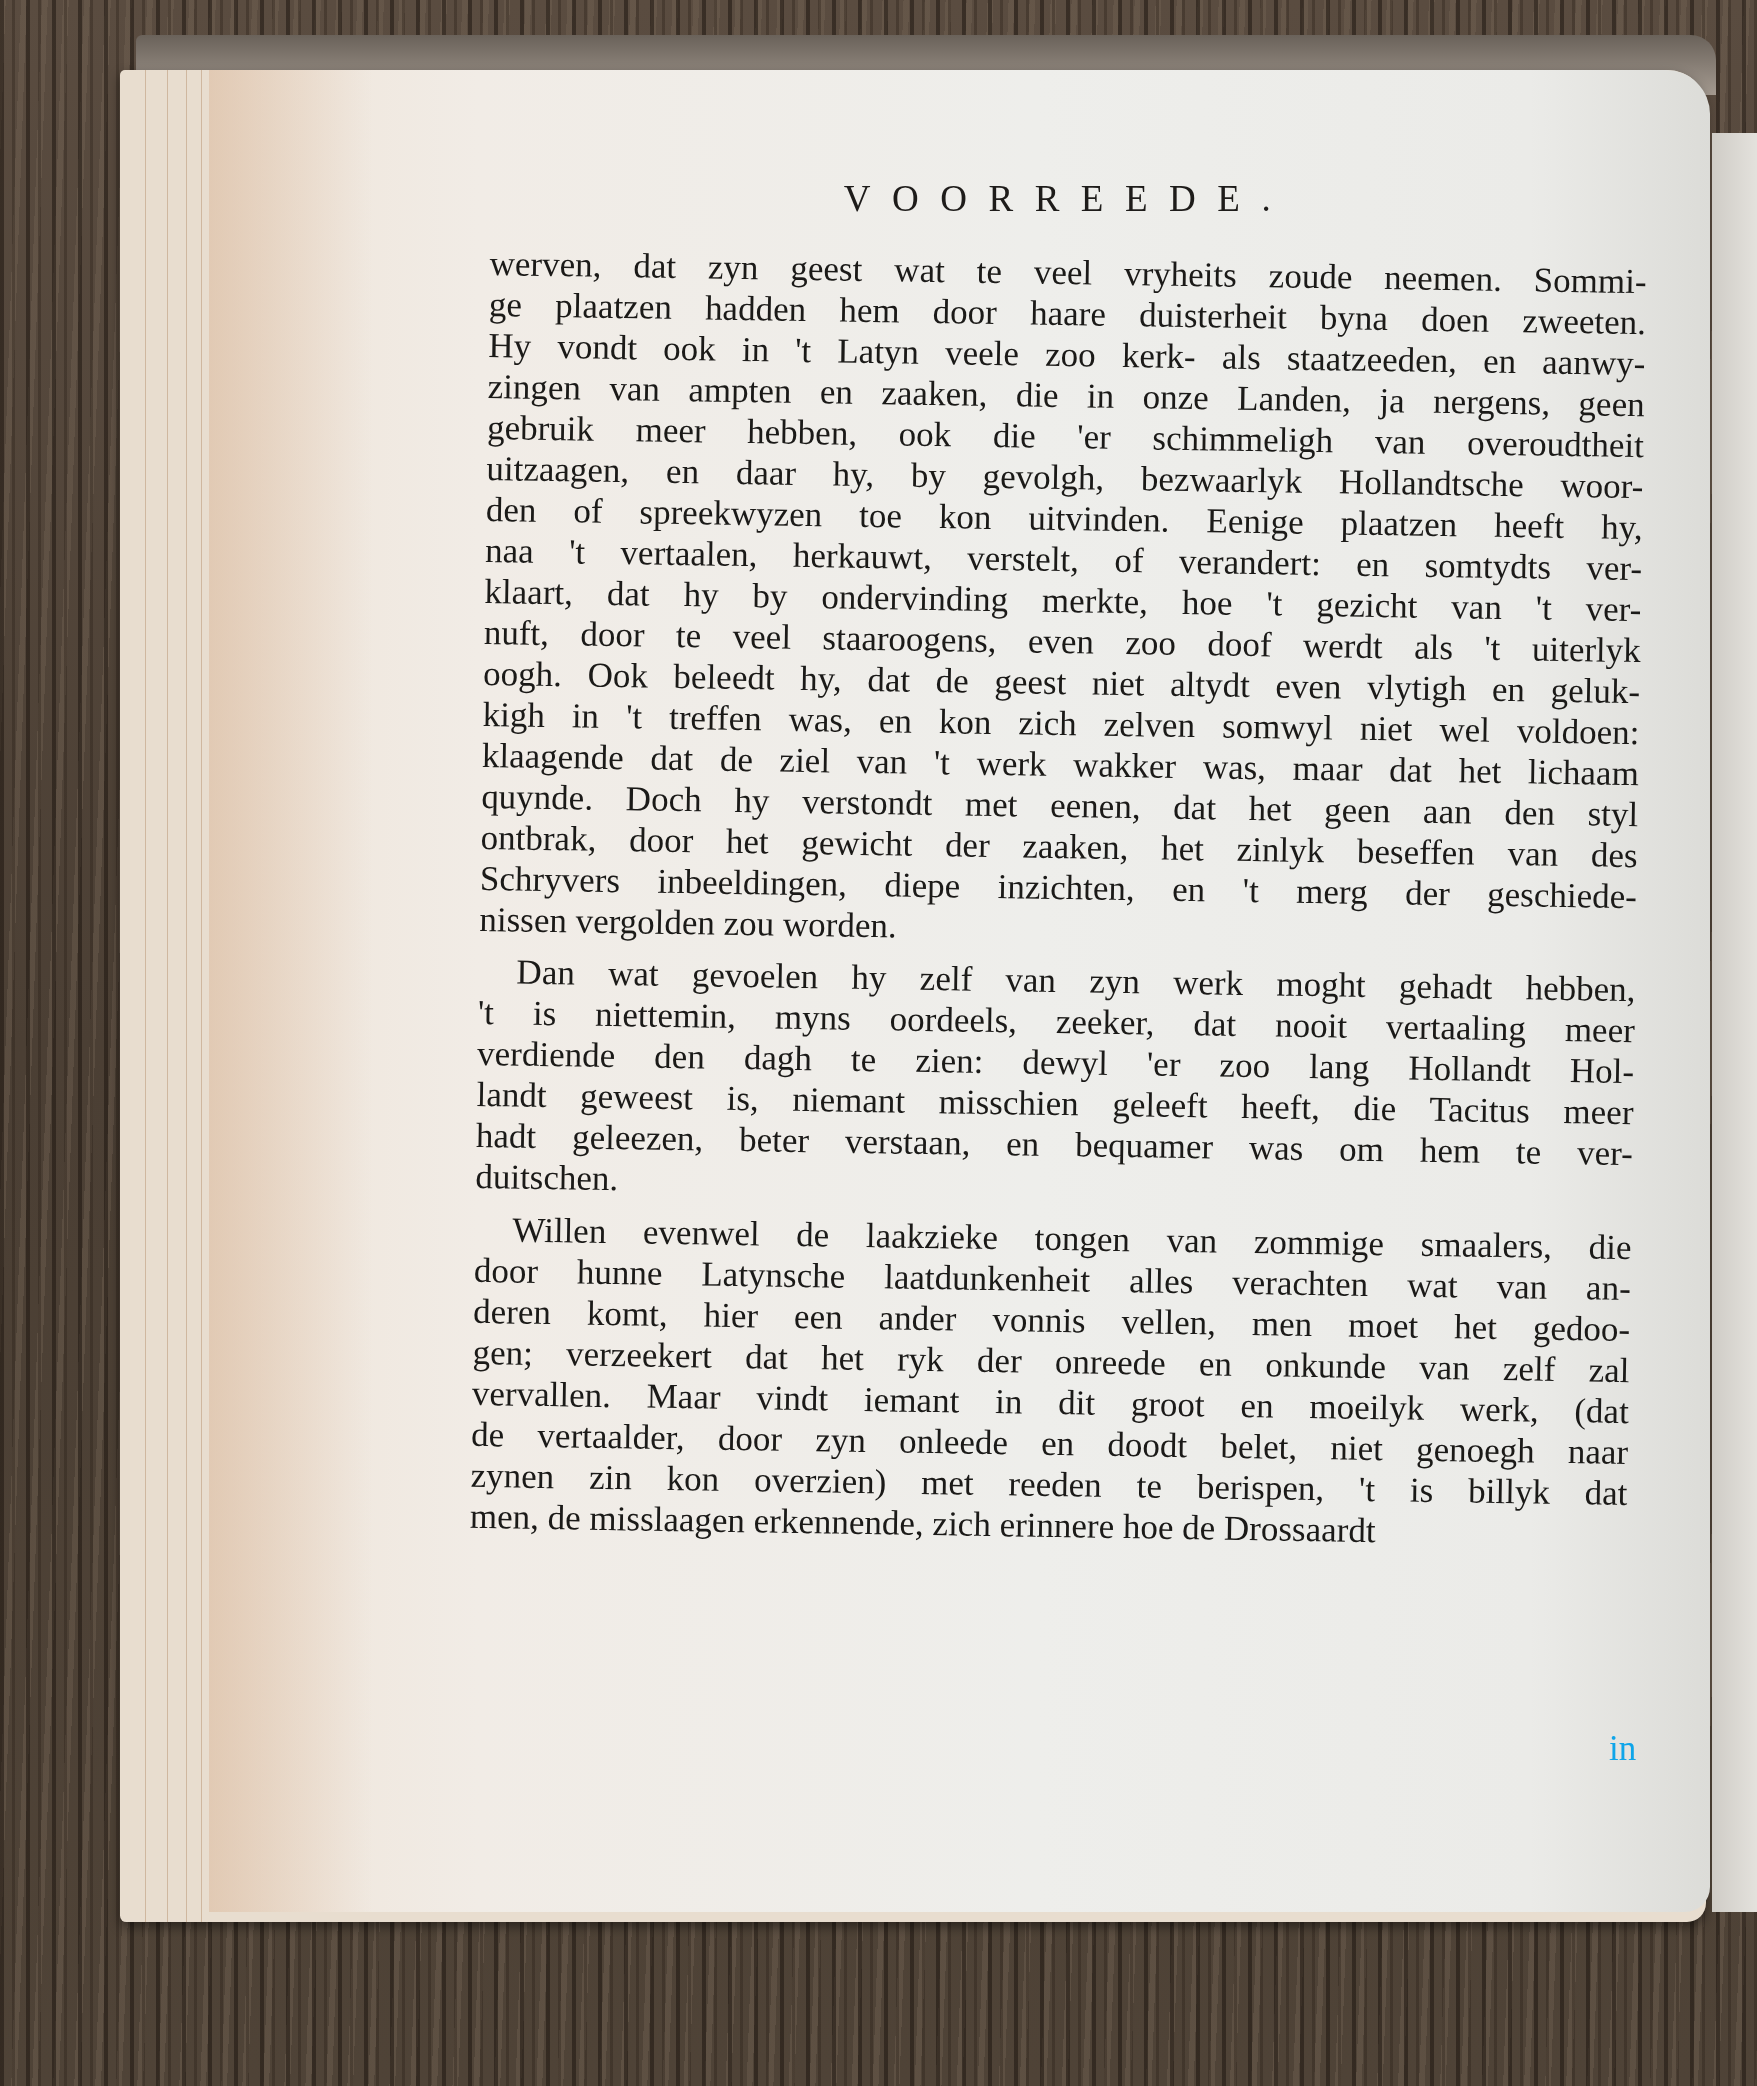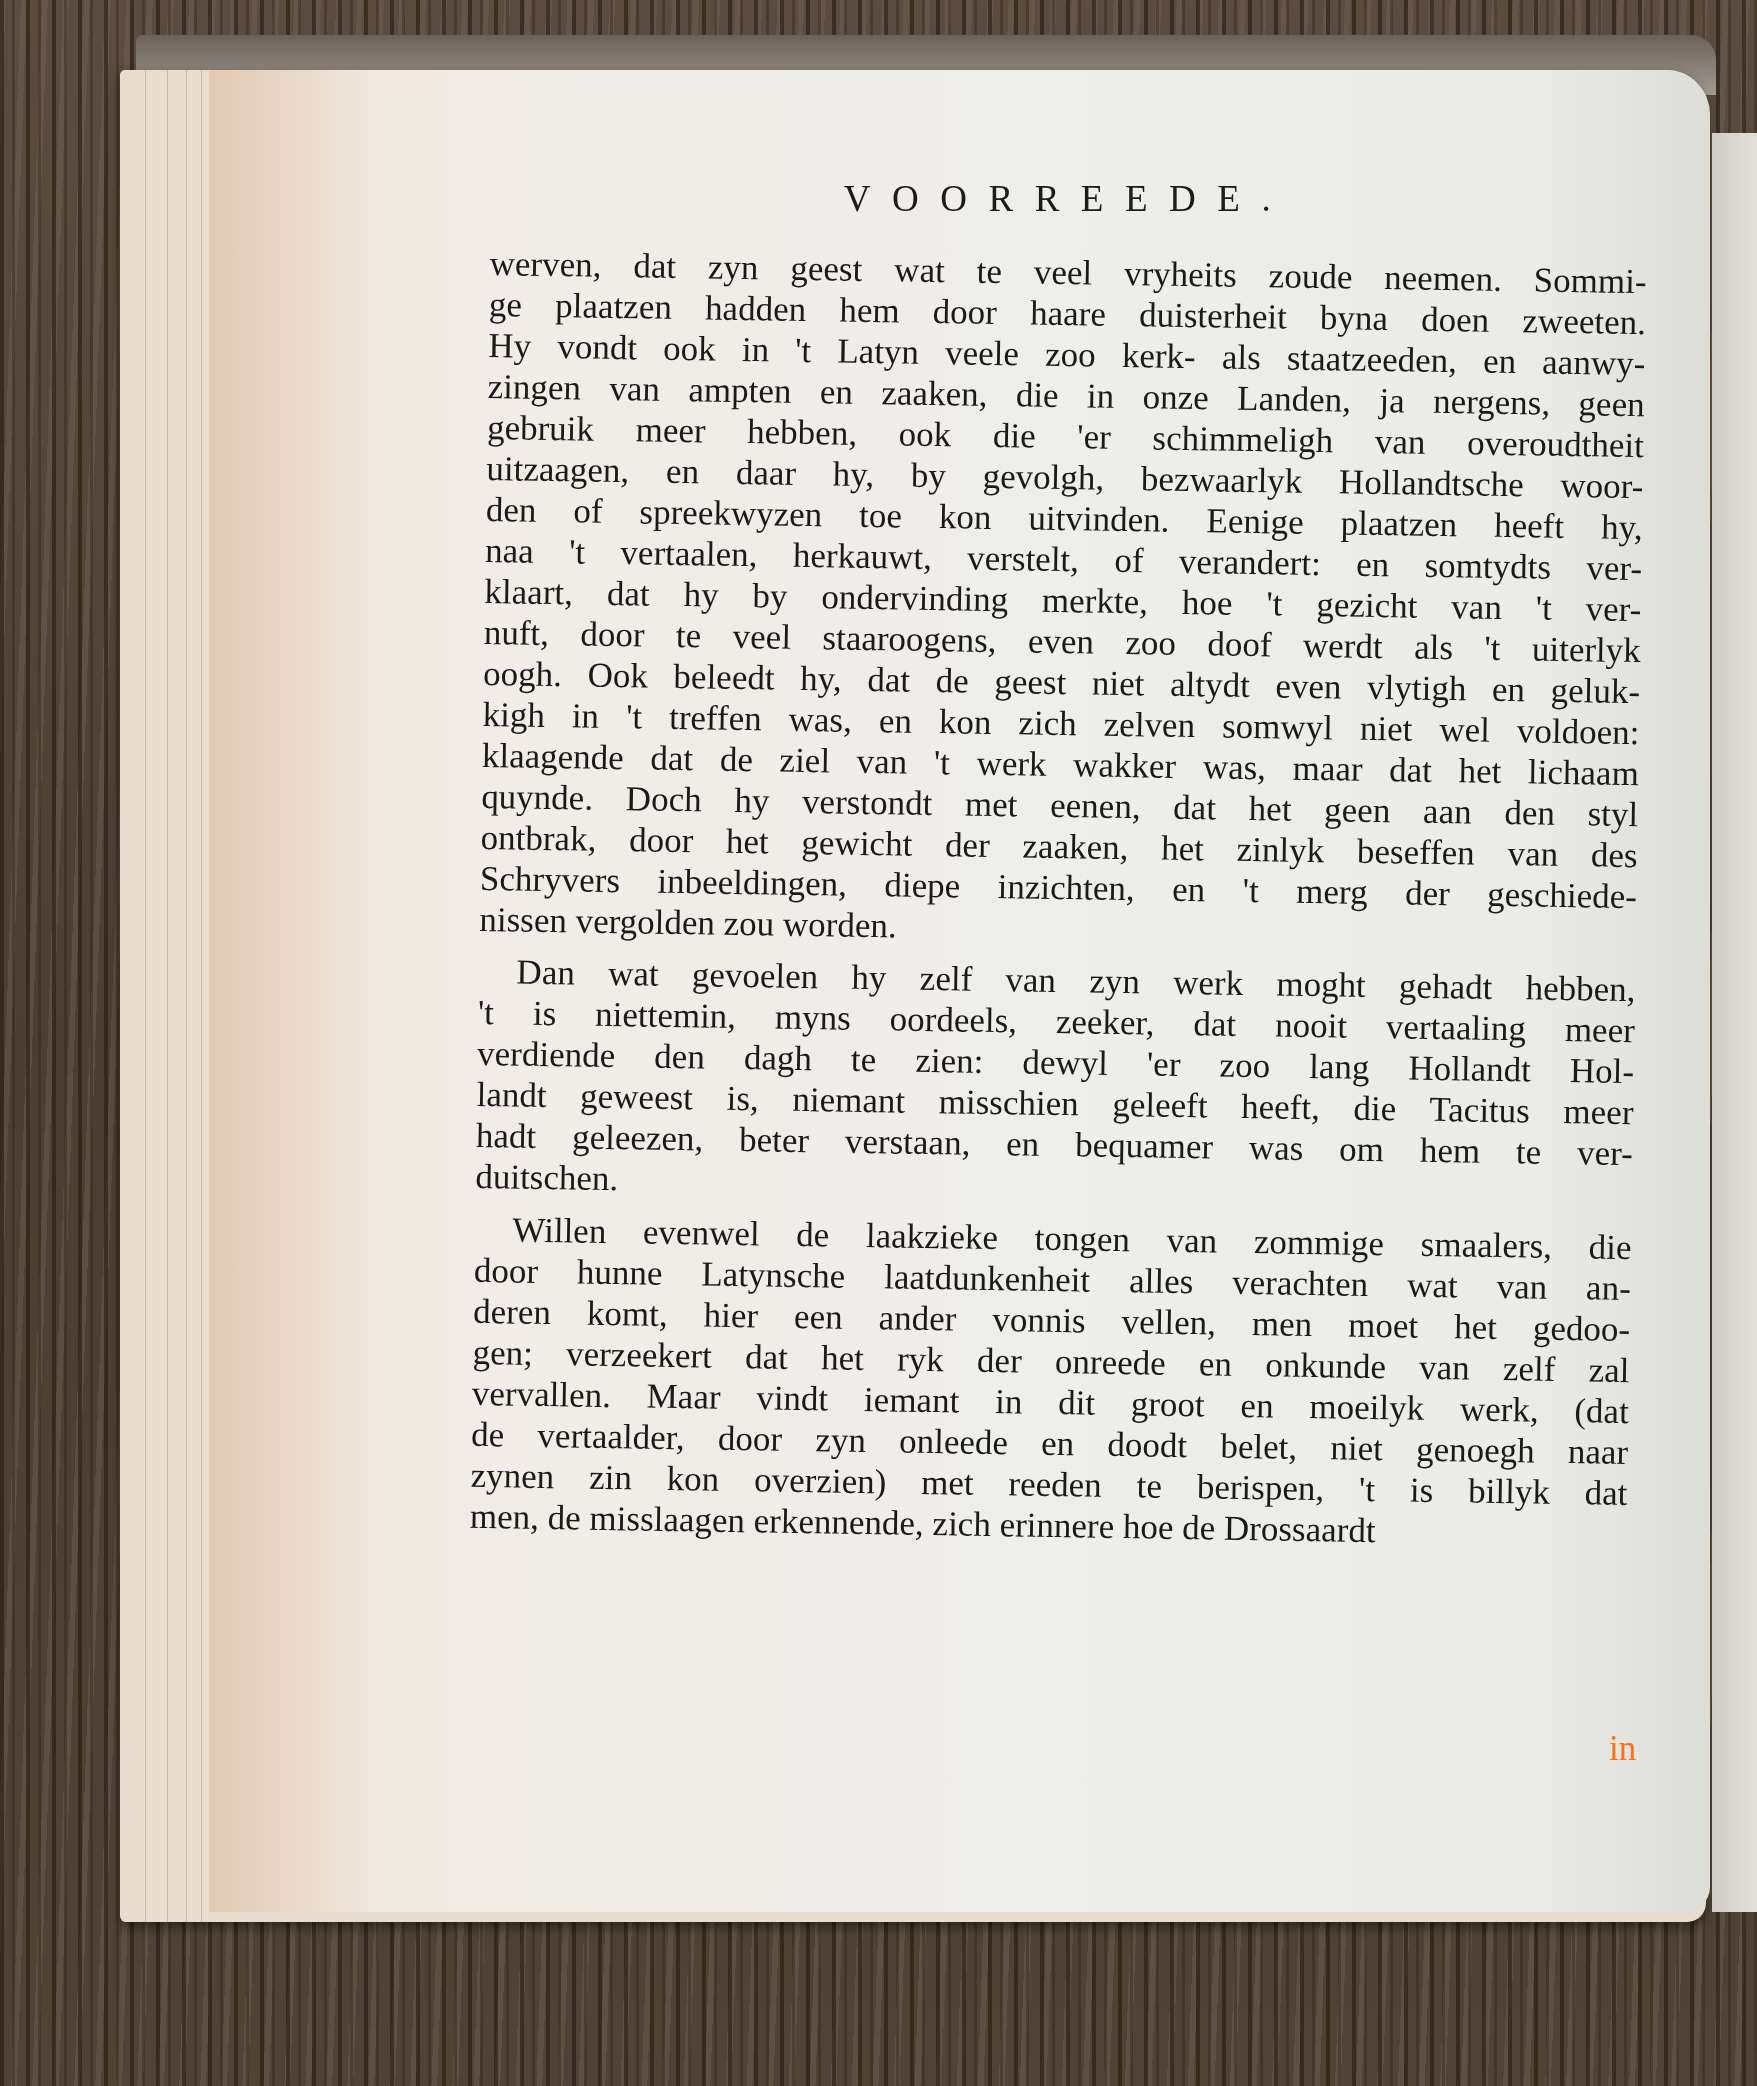--- a/index.html
+++ b/index.html
@@ -50,21 +50,21 @@
   .text {
     position:absolute; left:490px; top:243px; width:1157px;
     color:#1b1a18; font-size:35px; line-height:41px;
     transform:rotate(0.9deg); transform-origin:0 0;
   }
   .line { display:block; white-space:nowrap; text-align:justify; text-align-last:justify; height:41px; }
   .line.last { text-align-last:left; }
   .line.indent { padding-left:38px; }
   .para-gap { height:11.4px; }
   .catchword {
-    position:absolute; left:1609px; top:1729px; font-size:35px; color:#f97316;
+    position:absolute; left:1609px; top:1729px; font-size:35px; color:#0ea5e9;
   }
 </style>
 </head>
 <body>
 
 <div class="wood"></div>
 <div class="cover-top"></div>
 <div class="stack">
   <div class="stack-edge" style="left:25px"></div>
   <div class="stack-edge" style="left:47px"></div>

